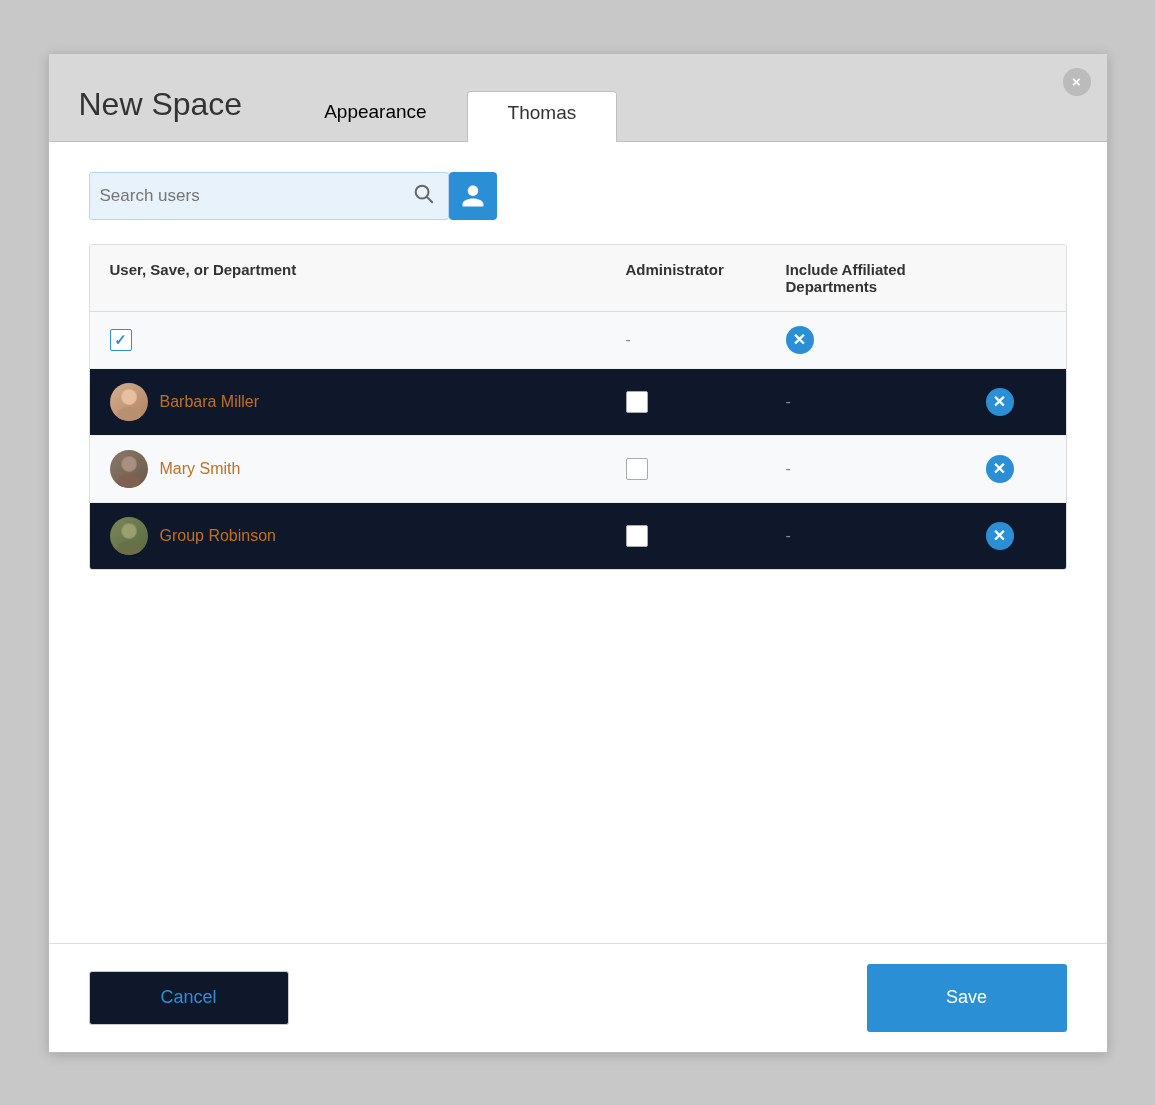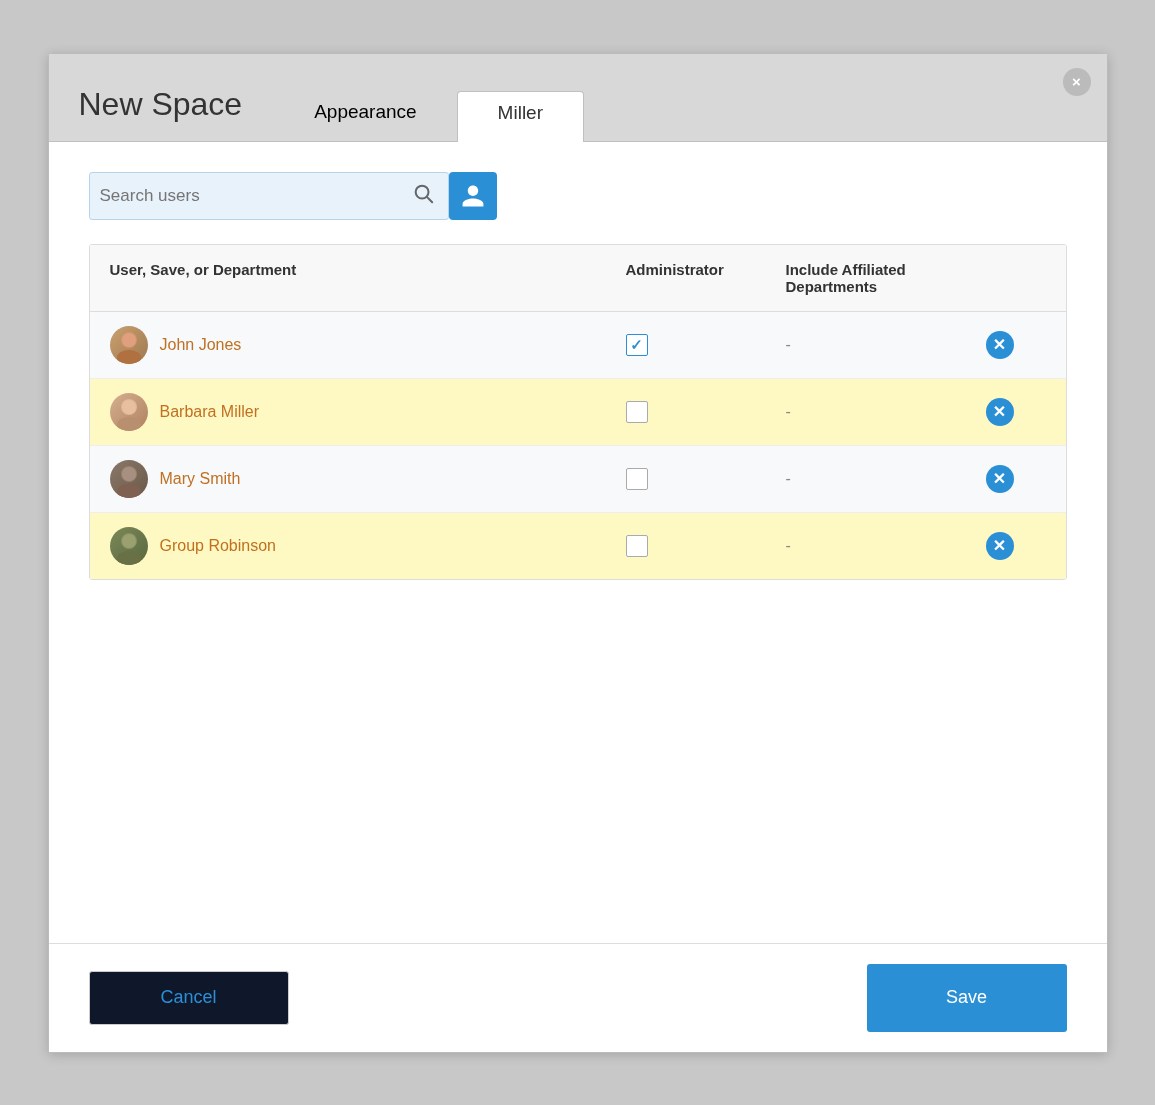--- a/index.html
+++ b/index.html
@@ -28,21 +28,21 @@
       background: #d8d8d8;
       border-bottom: 1px solid #c0c0c0;
       padding: 0 0 0 30px;
       height: 88px;
       position: relative;
     }
     .dialog-title {
       font-size: 32px;
       font-weight: 300;
       color: #333;
-      margin-right: 32px;
+      margin-right: 42px;
       padding-bottom: 18px;
       white-space: nowrap;
     }
     .tab-bar {
       display: flex;
       align-items: flex-end;
       height: 100%;
     }
     .tab {
       padding: 10px 40px 18px 40px;
@@ -153,21 +153,21 @@
       font-size: 15px;
       font-weight: 600;
       color: #333;
     }
     .table-row {
       display: grid;
       grid-template-columns: 1fr 160px 200px 60px;
       align-items: center;
       padding: 14px 20px;
       border-bottom: 1px solid #eee;
-      background: #fef9c3;
+      background: #0f172a;
     }
     .table-row:nth-child(even) {
       background: #f7f9fb;
     }
     .table-row:last-child {
       border-bottom: none;
     }
     .user-cell {
       display: flex;
       align-items: center;
@@ -264,21 +264,21 @@
   </style>
 </head>
 <body>
 
 <div class="dialog">
 
   <div class="dialog-header">
     <span class="dialog-title">New Space</span>
     <div class="tab-bar">
       <button class="tab">Appearance</button>
-      <button class="tab active">Miller</button>
+      <button class="tab active">Thomas</button>
     </div>
     <button class="close-btn">×</button>
   </div>
 
   <div class="dialog-body">
 
     <div class="search-bar">
       <div class="search-input-wrap">
         <input class="search-input" type="text" placeholder="Search users" style="">
         <button class="search-icon-btn">
@@ -298,30 +298,20 @@
     <div class="members-table">
 
       <div class="table-header">
         <div class="table-header-cell">User, Save, or Department</div>
         <div class="table-header-cell">Administrator</div>
         <div class="table-header-cell">Include Affiliated Departments</div>
         <div class="table-header-cell"></div>
       </div>
 
       <div class="table-row">
-        <div class="user-cell">
-          <div class="avatar" style="background: linear-gradient(135deg, #c8a070 0%, #a07850 100%);">
-            <svg viewBox="0 0 38 38" width="38" height="38">
-              <circle cx="19" cy="14" r="8" fill="#d4956a"></circle>
-              <ellipse cx="19" cy="32" rx="12" ry="8" fill="#b07040"></ellipse>
-              <circle cx="19" cy="14" r="7" fill="#e0a080"></circle>
-            </svg>
-          </div>
-          <span class="user-name">John Jones</span>
-        </div>
         <div class="checkbox-cell">
           <div class="custom-checkbox checked">
             <span class="checkmark">✓</span>
           </div>
         </div>
         <div class="dash-cell">-</div>
         <div>
           <button class="remove-btn">✕</button>
         </div>
       </div>

